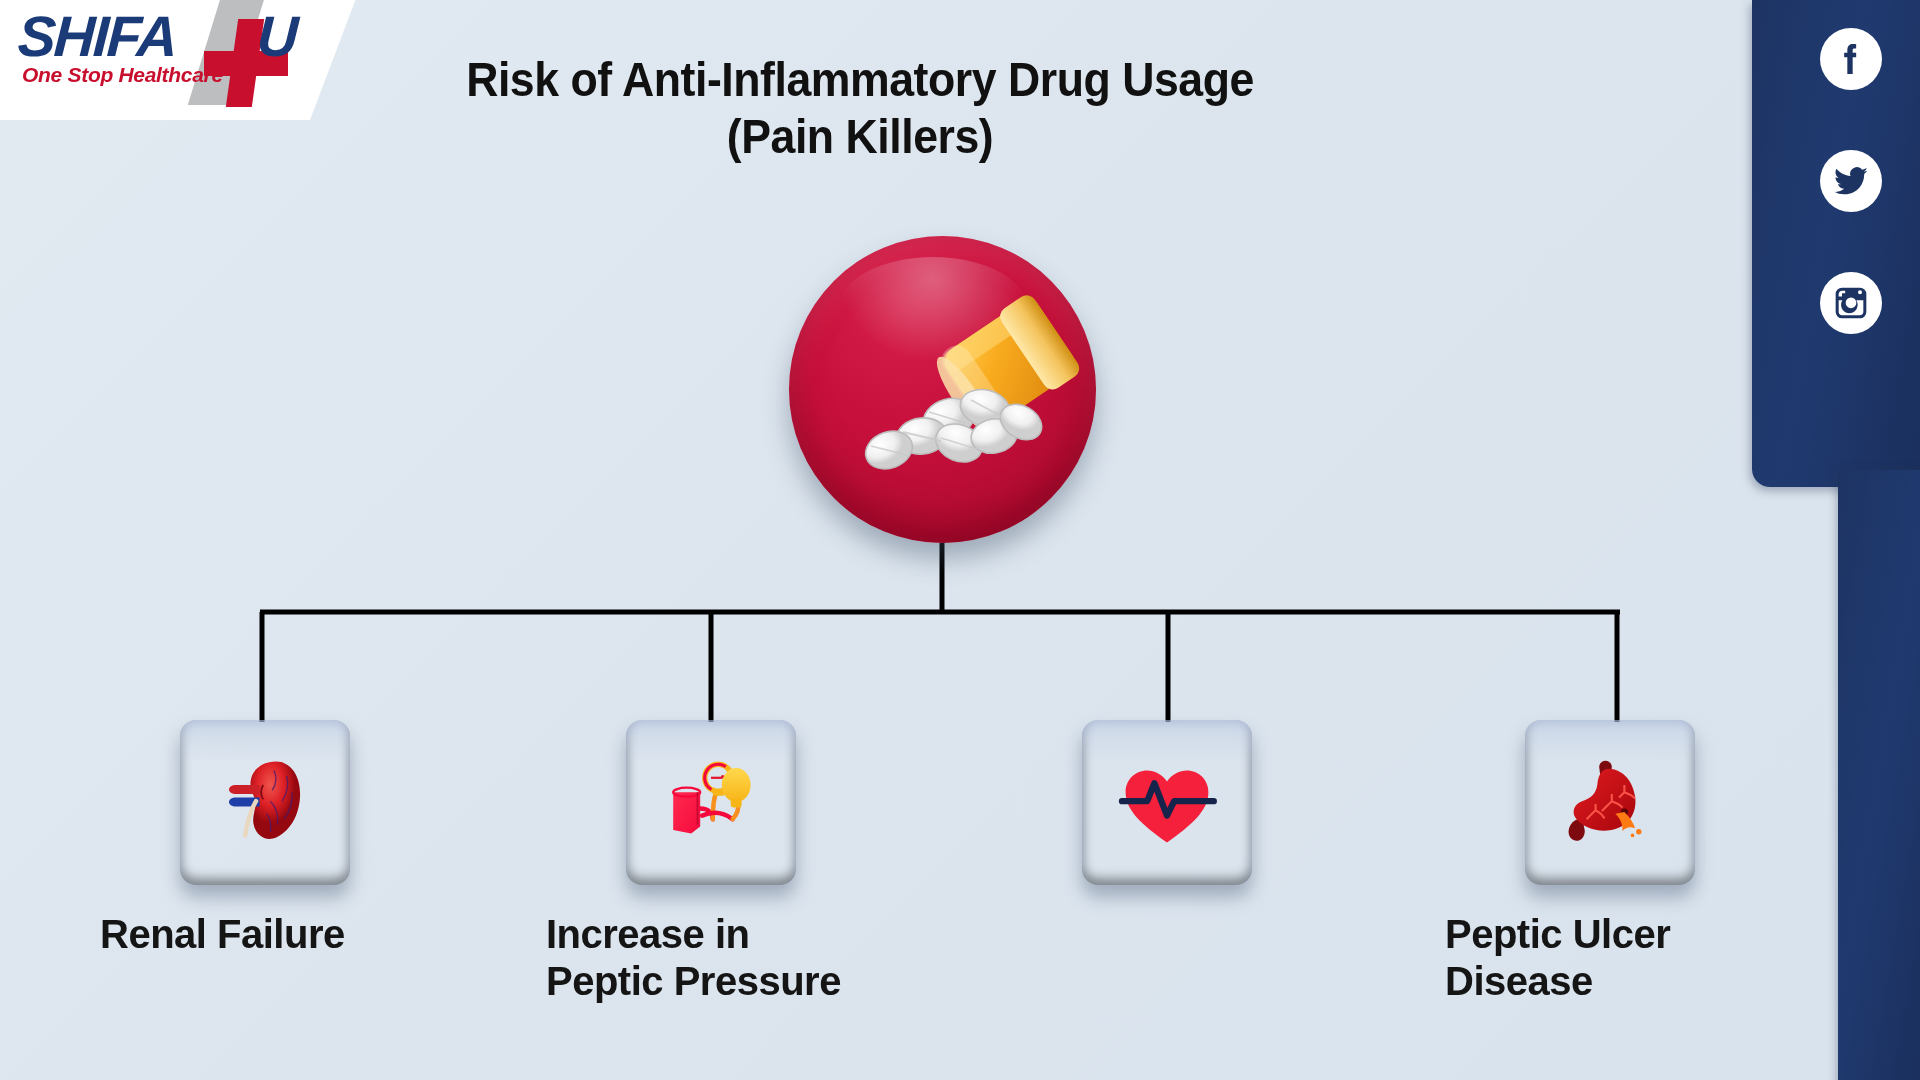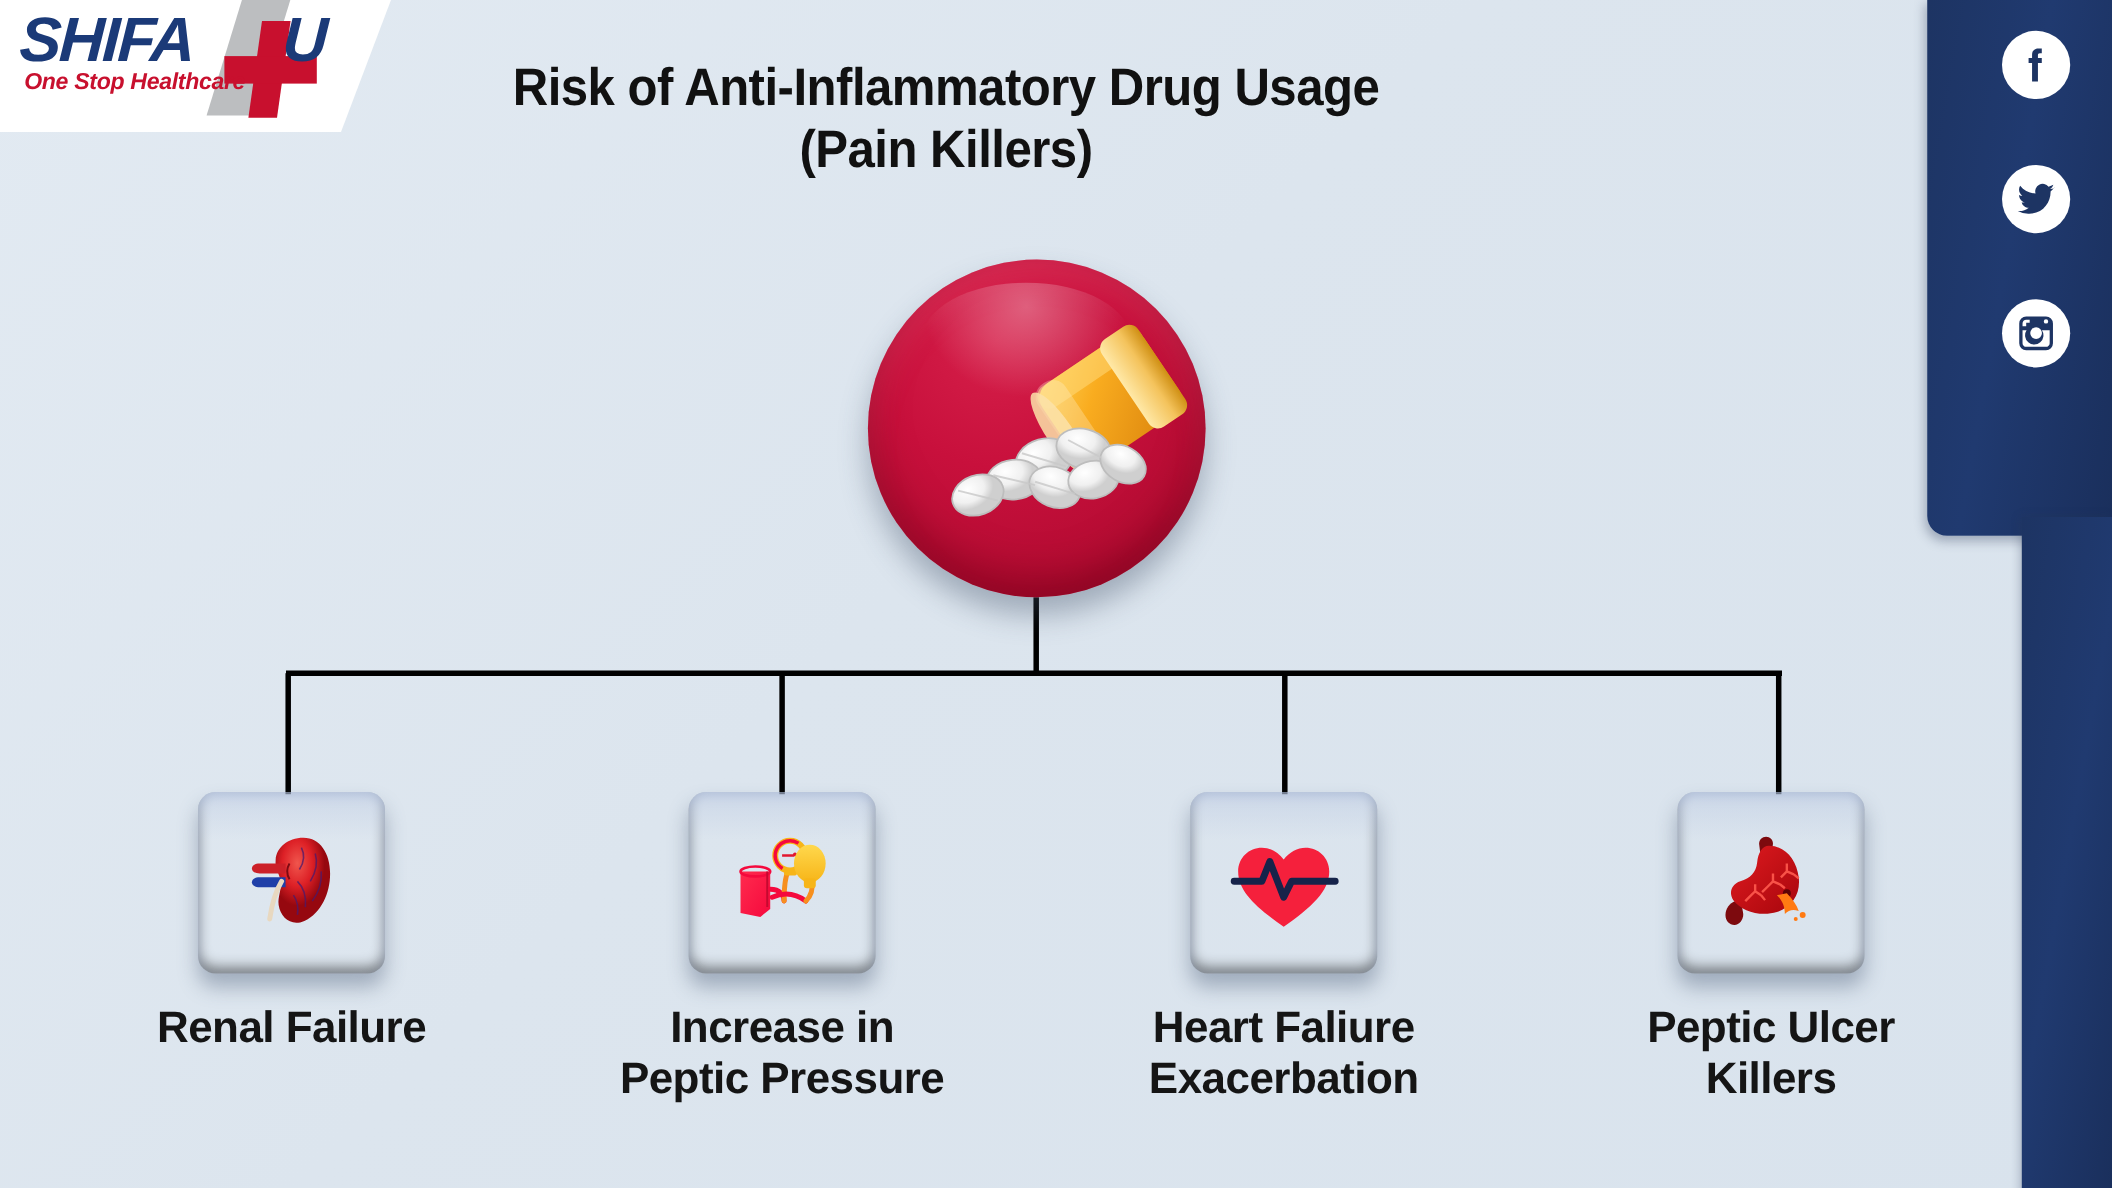--- a/index.html
+++ b/index.html
@@ -119,21 +119,21 @@
     width:62%; height:34%; border-radius:50%;
     background:radial-gradient(ellipse at 50% 20%, rgba(255,255,255,.30), rgba(255,255,255,0) 70%);
     pointer-events:none;
   }
   #hub-art { position:absolute; inset:0; }
 
   
   #tree { position:absolute; left:0; top:0; width:1920px; height:1080px; pointer-events:none; }
 
   
-  .node { position:absolute; width:330px; text-align:center; }
+  .node { position:absolute; width:330px; text-align:left; }
   #node-0 { left:100px; top:720px; }
   #node-1 { left:546px; top:720px; }
   #node-2 { left:1002px; top:720px; }
   #node-3 { left:1445px; top:720px; }
 
   .tile {
     width:170px; height:165px; margin:0 auto;
     border-radius:16px;
     background:linear-gradient(160deg,#7e8fb4 0%, #2e4madrid 0%, #2a3f6e 6%, #16234a 48%, #101b3c 80%, #223256 100%);
     box-shadow: 0 12px 18px rgba(70,88,115,.40),
@@ -324,22 +324,20 @@
 Peptic Pressure</div>
   </div>
 
   <div class="node" id="node-2">
     <div class="tile">
       <svg viewBox="0 0 120 120">
         <path d="M60 104C32 84 14 68 14 48c0-14 11-24 24-24 8 0 16 4 22 12 6-8 14-12 22-12 13 0 24 10 24 24 0 20-18 36-46 56z" fill="#f5203c"></path>
         <path d="M10 58h28l8-20 14 36 8-16h44" fill="none" stroke="#16234a" stroke-width="7" stroke-linejoin="round" stroke-linecap="round"></path>
       </svg>
     </div>
-    <div class="node-label">Heart Faliure
-Exacerbation</div>
   </div>
 
   <div class="node" id="node-3">
     <div class="tile">
       <svg viewBox="0 0 120 120">
         <defs>
           <linearGradient id="stomG" x1="0" y1="0" x2="1" y2="1">
             <stop offset="0%" stop-color="#e01b20"></stop>
             <stop offset="100%" stop-color="#a7060c"></stop>
           </linearGradient>
@@ -357,16 +355,16 @@
           <path d="M76 48l-6 6M76 48l7 3M76 48v-8M83 51l5 4"></path>
         </g>
 
         <circle cx="76" cy="70" r="4" fill="#5c0205"></circle>
         <path d="M76 70c6 6 10 12 12 18-6-2-10-1-14 3 0-8-3-14-8-19z" fill="#ff7a12"></path>
         <circle cx="92" cy="92" r="3" fill="#ff7a12"></circle>
         <circle cx="85" cy="96" r="2" fill="#ff7a12"></circle>
       </svg>
     </div>
     <div class="node-label">Peptic Ulcer
-Killers</div>
+Disease</div>
   </div>
 
 </div>
 
 </body></html>

